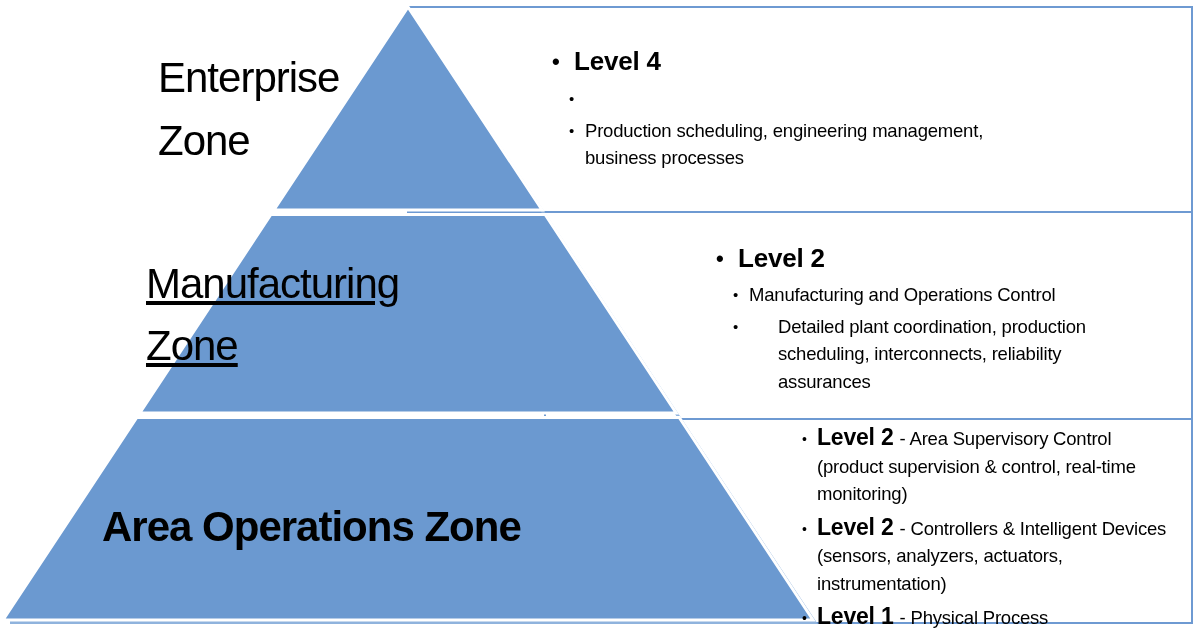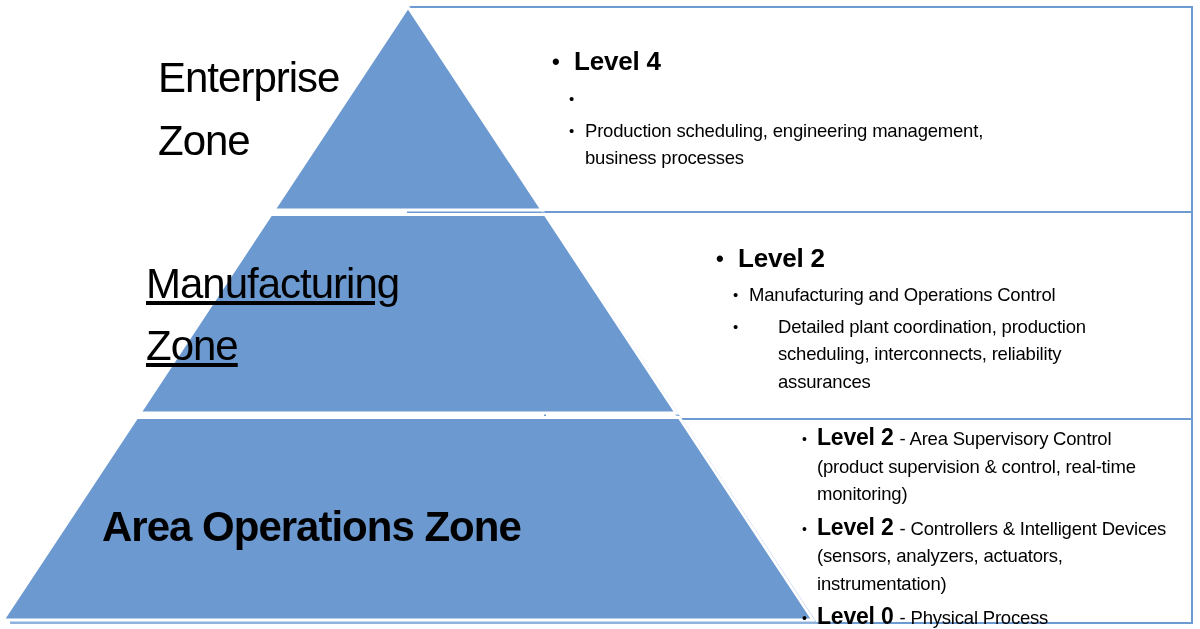--- a/index.html
+++ b/index.html
@@ -108,18 +108,18 @@
     </div>
     <div class="lrow mt6">
       <span class="blt">•</span>
       <div class="ltext">
         <span class="lvl-name">Level 2</span><span class="lvl-desc">- Controllers &amp; Intelligent Devices (sensors, analyzers, actuators, instrumentation)</span>
       </div>
     </div>
     <div class="lrow mt6">
       <span class="blt">•</span>
       <div class="ltext nowrap">
-        <span class="lvl-name">Level 0</span><span class="lvl-desc">- Physical Process</span>
+        <span class="lvl-name">Level 1</span><span class="lvl-desc">- Physical Process</span>
       </div>
     </div>
   </div>
 
 </div>
 
 </body></html>

